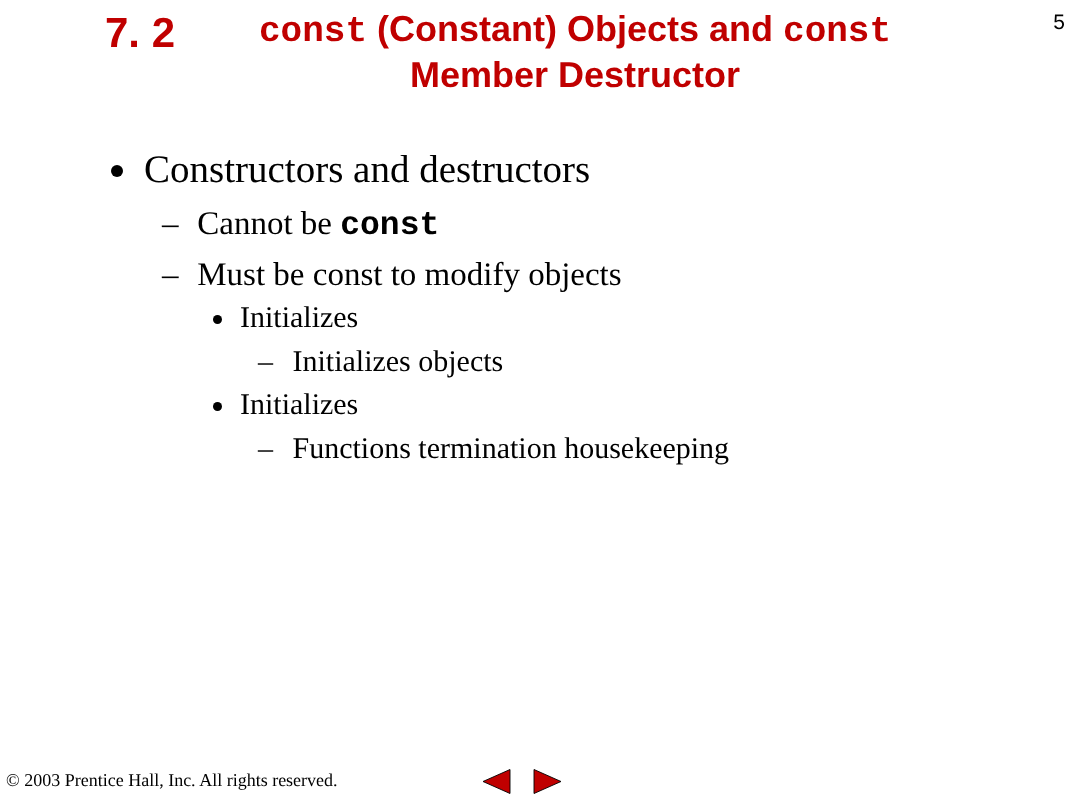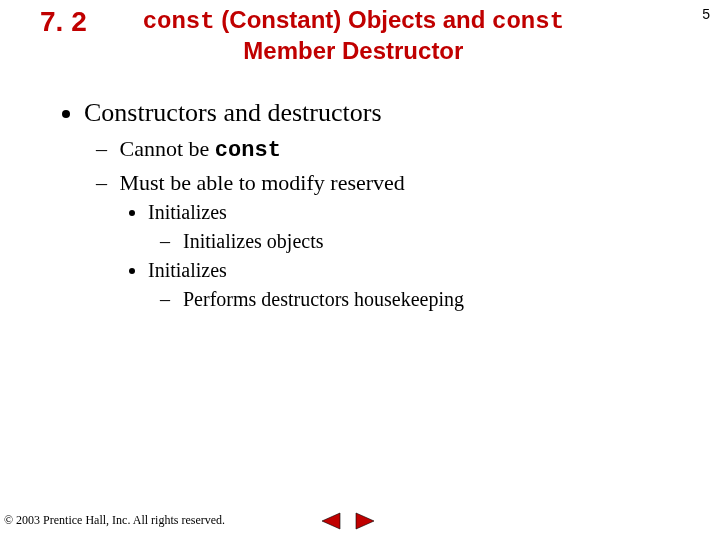--- a/index.html
+++ b/index.html
@@ -23,21 +23,21 @@
     position: absolute;
     top: 6px;
     right: 10px;
     font-family: Arial, Helvetica, sans-serif;
     font-size: 14px;
     color: #000;
   }
   .title-block {
     position: absolute;
     top: 6px;
-    left: 40px;
+    left: 70px;
     width: 580px;
   }
   .title-block .sec-num {
     font-family: Arial, Helvetica, sans-serif;
     font-weight: bold;
     font-size: 28px;
     color: #c00000;
     vertical-align: baseline;
     display: inline-block;
     padding-right: 20px;
@@ -59,21 +59,21 @@
     align-items: flex-start;
   }
   .title-text {
     flex: 1;
     text-align: center;
     margin-left: -20px;
   }
   .content {
     position: absolute;
     top: 95px;
-    left: 56px;
+    left: 68px;
     width: 600px;
     font-size: 24px;
     line-height: 1.35;
   }
   ul.lvl1 {
     margin: 0;
     padding-left: 28px;
     list-style: disc;
   }
   ul.lvl1 > li {
@@ -163,35 +163,35 @@
 
   <div class="content">
     <ul class="lvl1">
       <li>
         <span>Constructors and destructors</span>
         <ul class="lvl2">
           <li>
             <span>Cannot be </span><span class="mono-inline">const</span>
           </li>
           <li>
-            <span>Must be able to modify reserved</span>
+            <span>Must be const to modify objects</span>
             <ul class="lvl3">
               <li>
                 <span>Initializes</span>
                 <ul class="lvl4">
                   <li>
                     <span>Initializes objects</span>
                   </li>
                 </ul>
               </li>
               <li>
                 <span>Initializes</span>
                 <ul class="lvl4">
                   <li>
-                    <span>Performs destructors housekeeping</span>
+                    <span>Functions termination housekeeping</span>
                   </li>
                 </ul>
               </li>
             </ul>
           </li>
         </ul>
       </li>
     </ul>
   </div>
 

